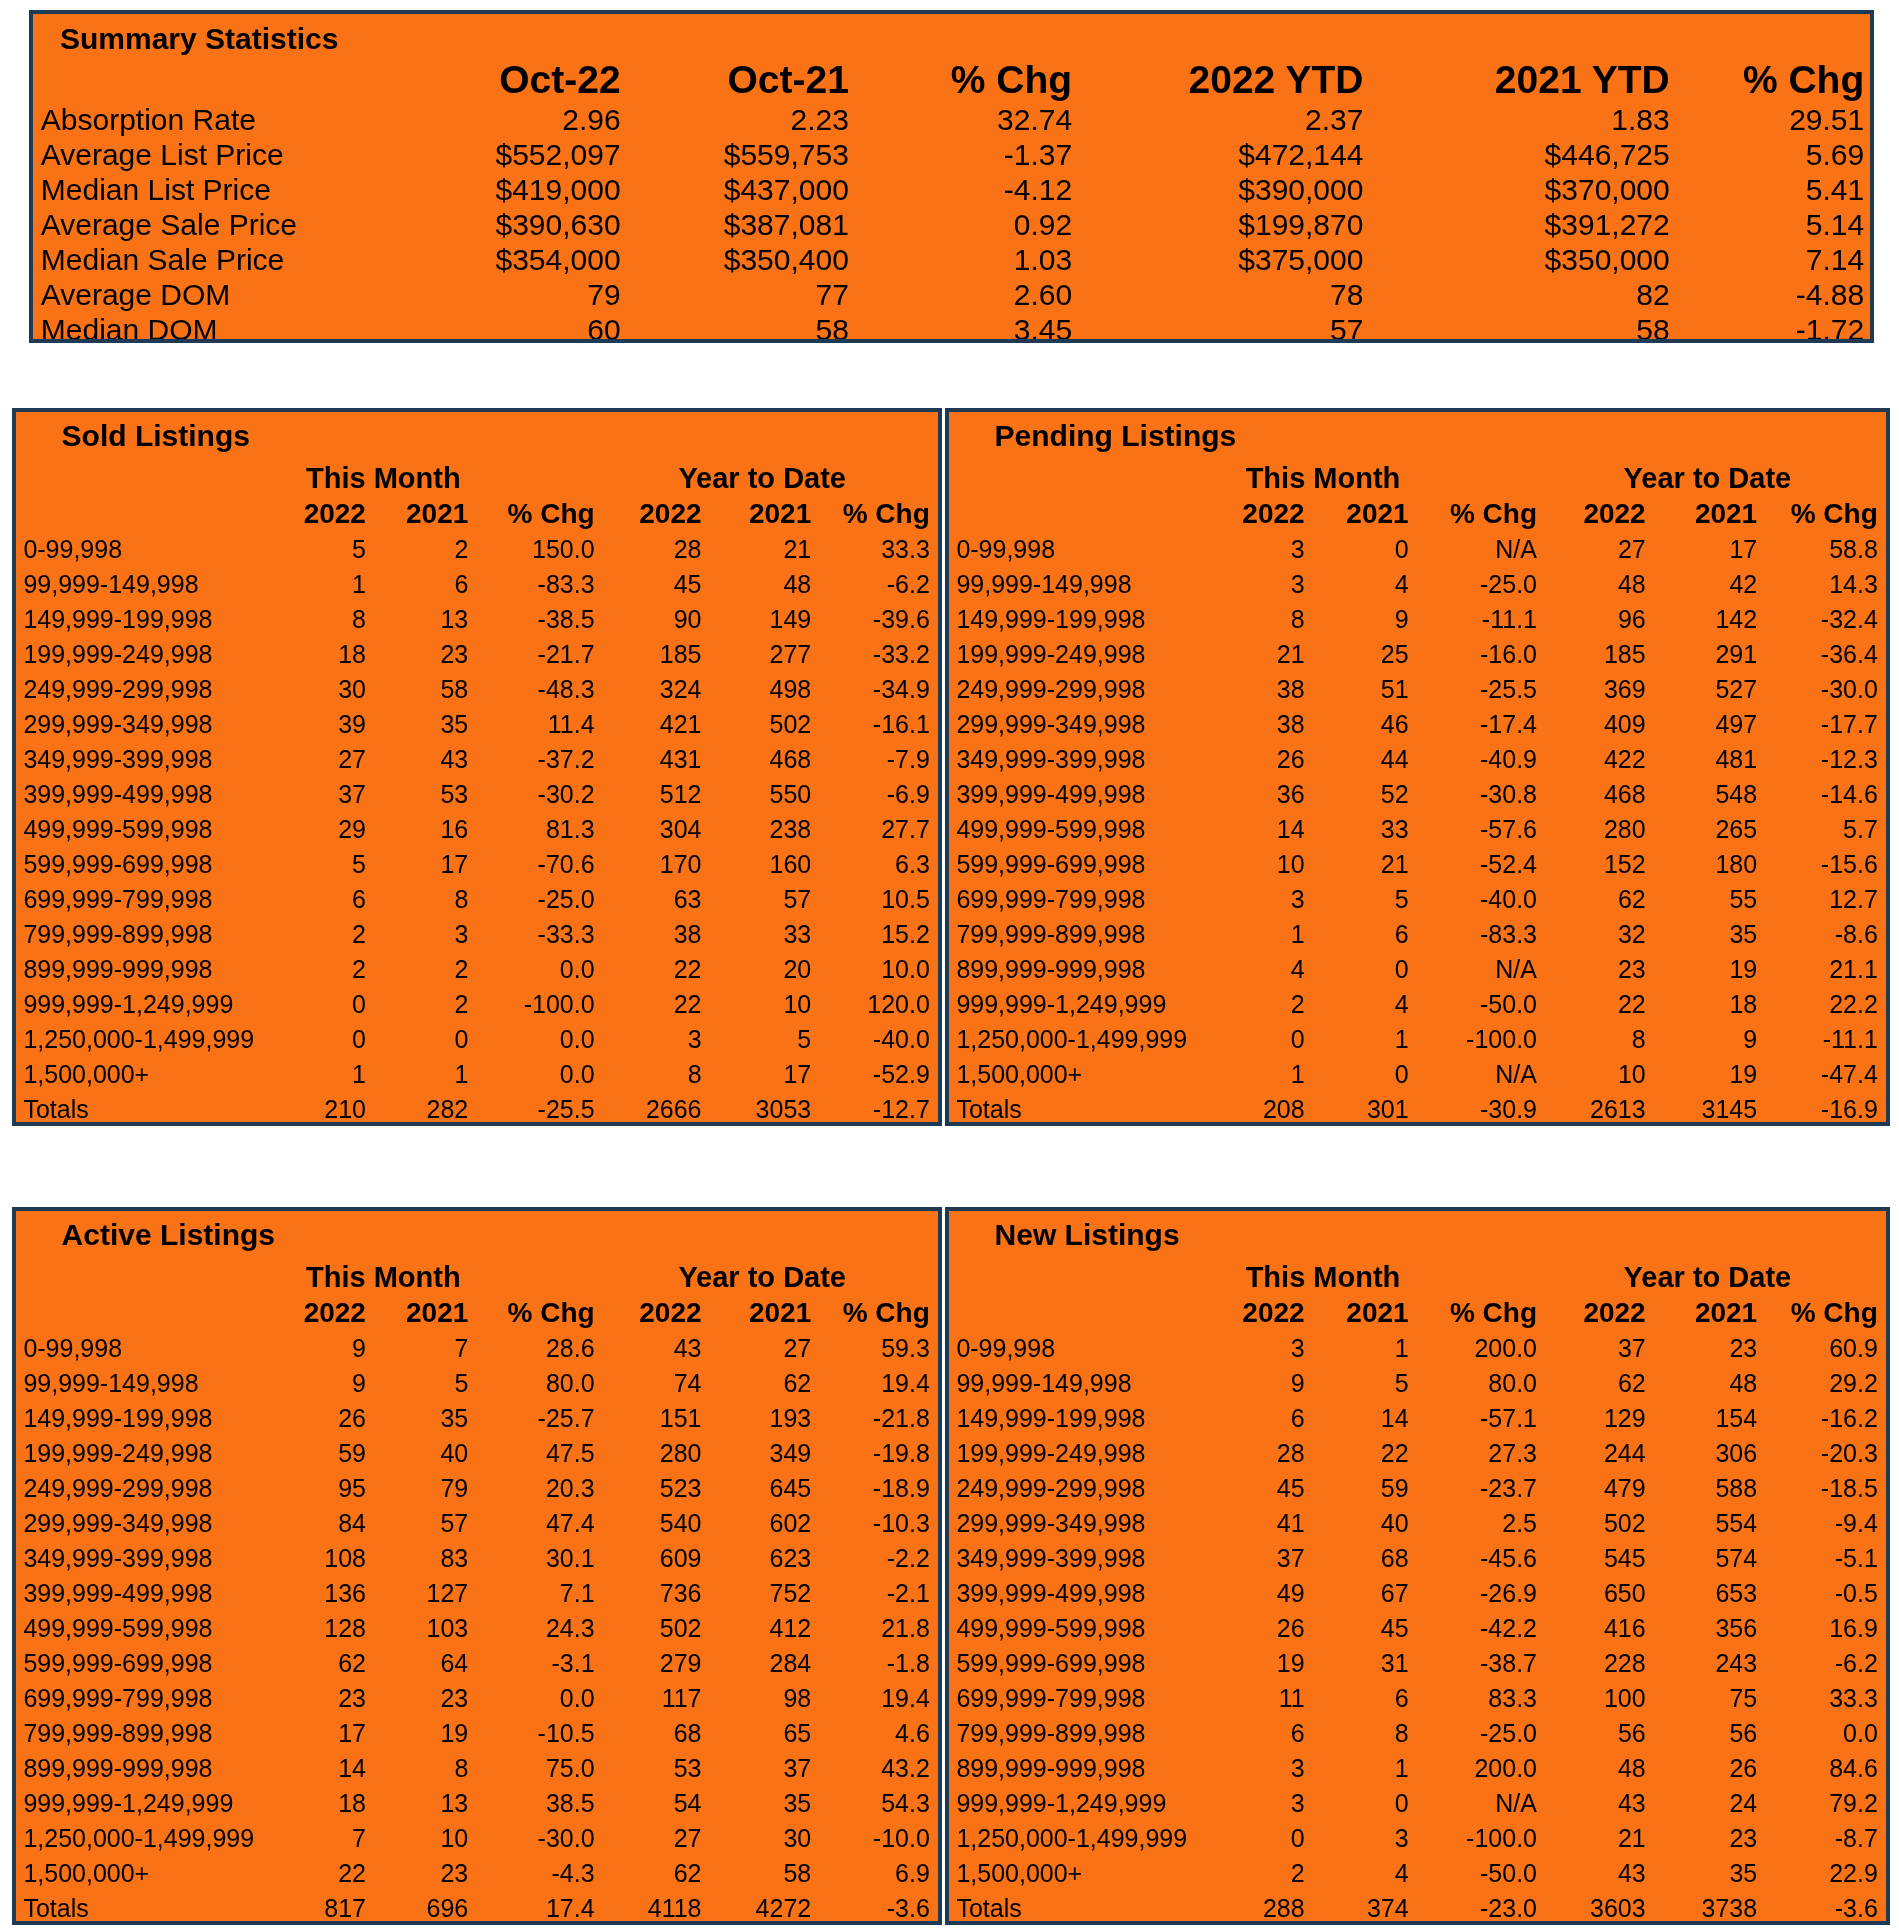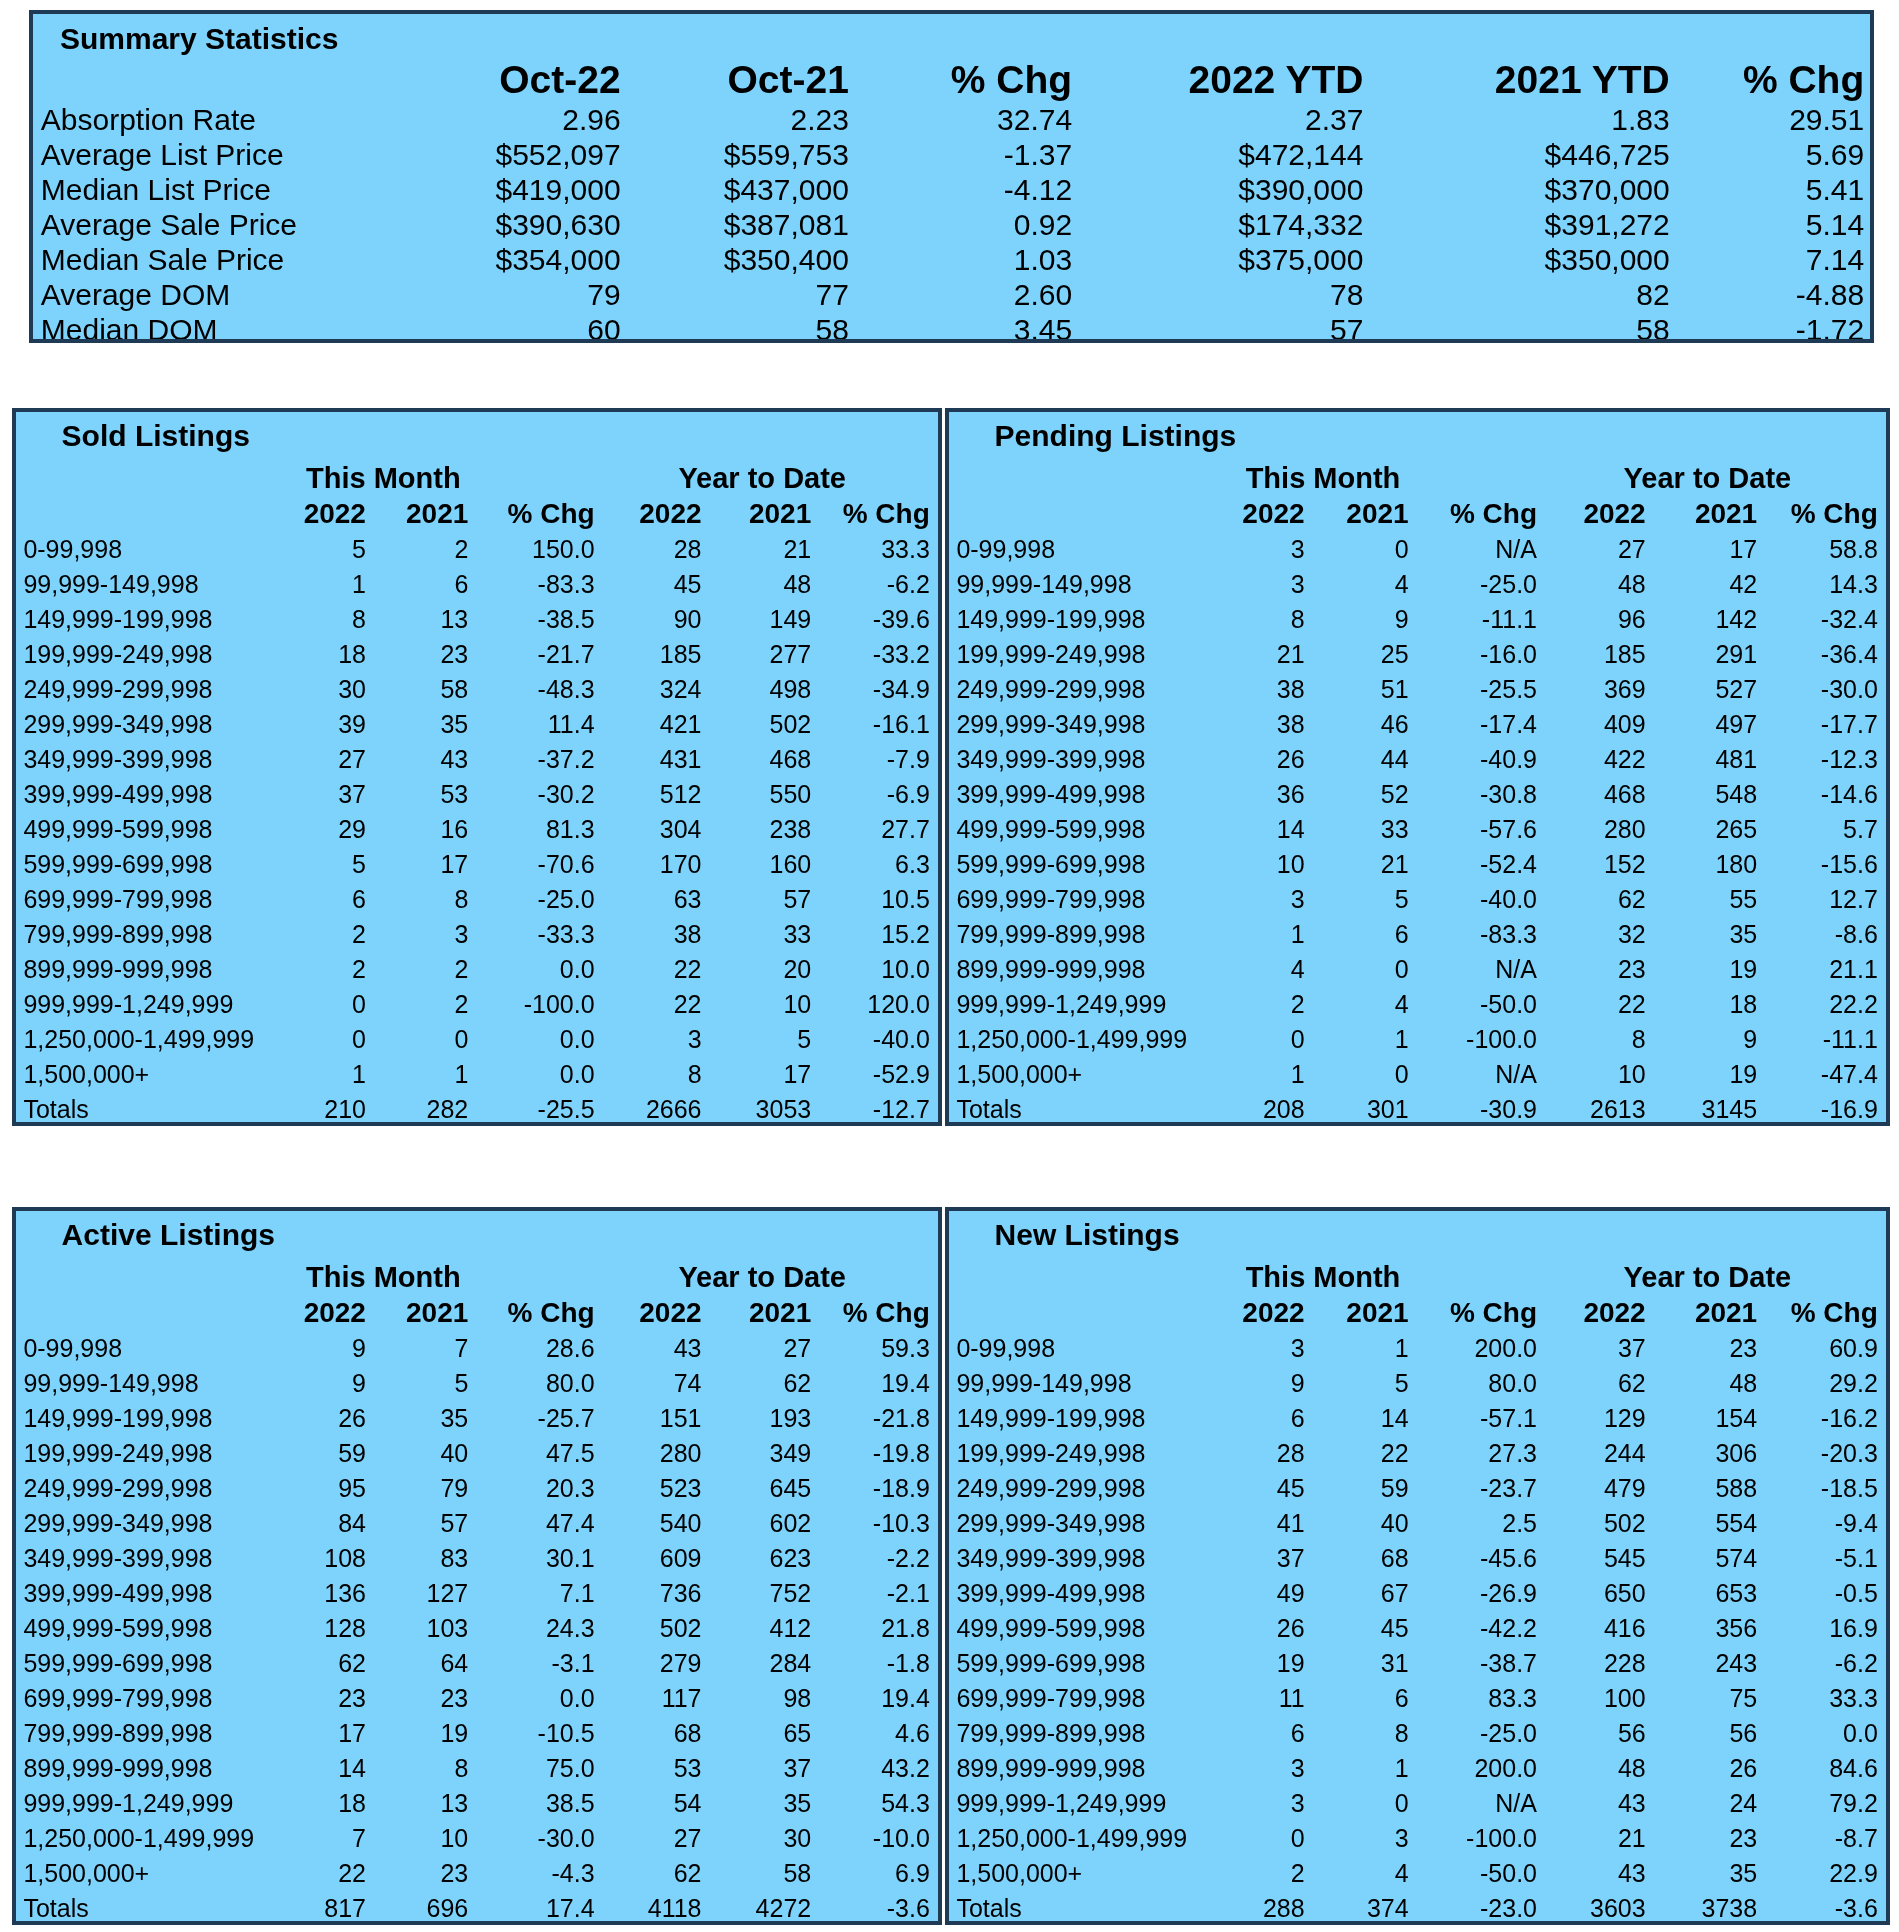--- a/index.html
+++ b/index.html
@@ -4,21 +4,21 @@
 <style>
   :root { --bd:#1f3a54; }
   * { box-sizing:border-box; }
   html,body { margin:0; padding:0; }
   body {
     width:1900px; height:1933px;
     background:#ffffff; color:#000;
     font-family:"Liberation Sans","DejaVu Sans",sans-serif;
     overflow:hidden;
   }
-  .box { border:4.9px solid var(--bd); background:#7dd3fc; overflow:hidden; }
+  .box { border:4.9px solid var(--bd); background:#f97316; overflow:hidden; }
 
   
   #summary { margin:9.7px 0 0 29px; width:1845px; height:333px; padding-top:3.9px; }
   #summary .s-title { font-size:30px; font-weight:bold; line-height:35px; padding:3.9px 0 1.9px 27px; }
   #summary table { width:100%; border-collapse:collapse; table-layout:fixed; }
   #summary th, #summary td {
     height:35px; padding:0; white-space:nowrap;
     text-align:right; font-weight:normal; font-size:30px; vertical-align:middle;
   }
   #summary thead th { font-size:39px; font-weight:bold; }
@@ -94,21 +94,21 @@
           <td class="num">-4.12</td>
           <td class="num">$390,000</td>
           <td class="num">$370,000</td>
           <td class="num">5.41</td>
         </tr>
         <tr>
           <td class="label">Average Sale Price</td>
           <td class="num">$390,630</td>
           <td class="num">$387,081</td>
           <td class="num">0.92</td>
-          <td class="num">$174,332</td>
+          <td class="num">$199,870</td>
           <td class="num">$391,272</td>
           <td class="num">5.14</td>
         </tr>
         <tr>
           <td class="label">Median Sale Price</td>
           <td class="num">$354,000</td>
           <td class="num">$350,400</td>
           <td class="num">1.03</td>
           <td class="num">$375,000</td>
           <td class="num">$350,000</td>

